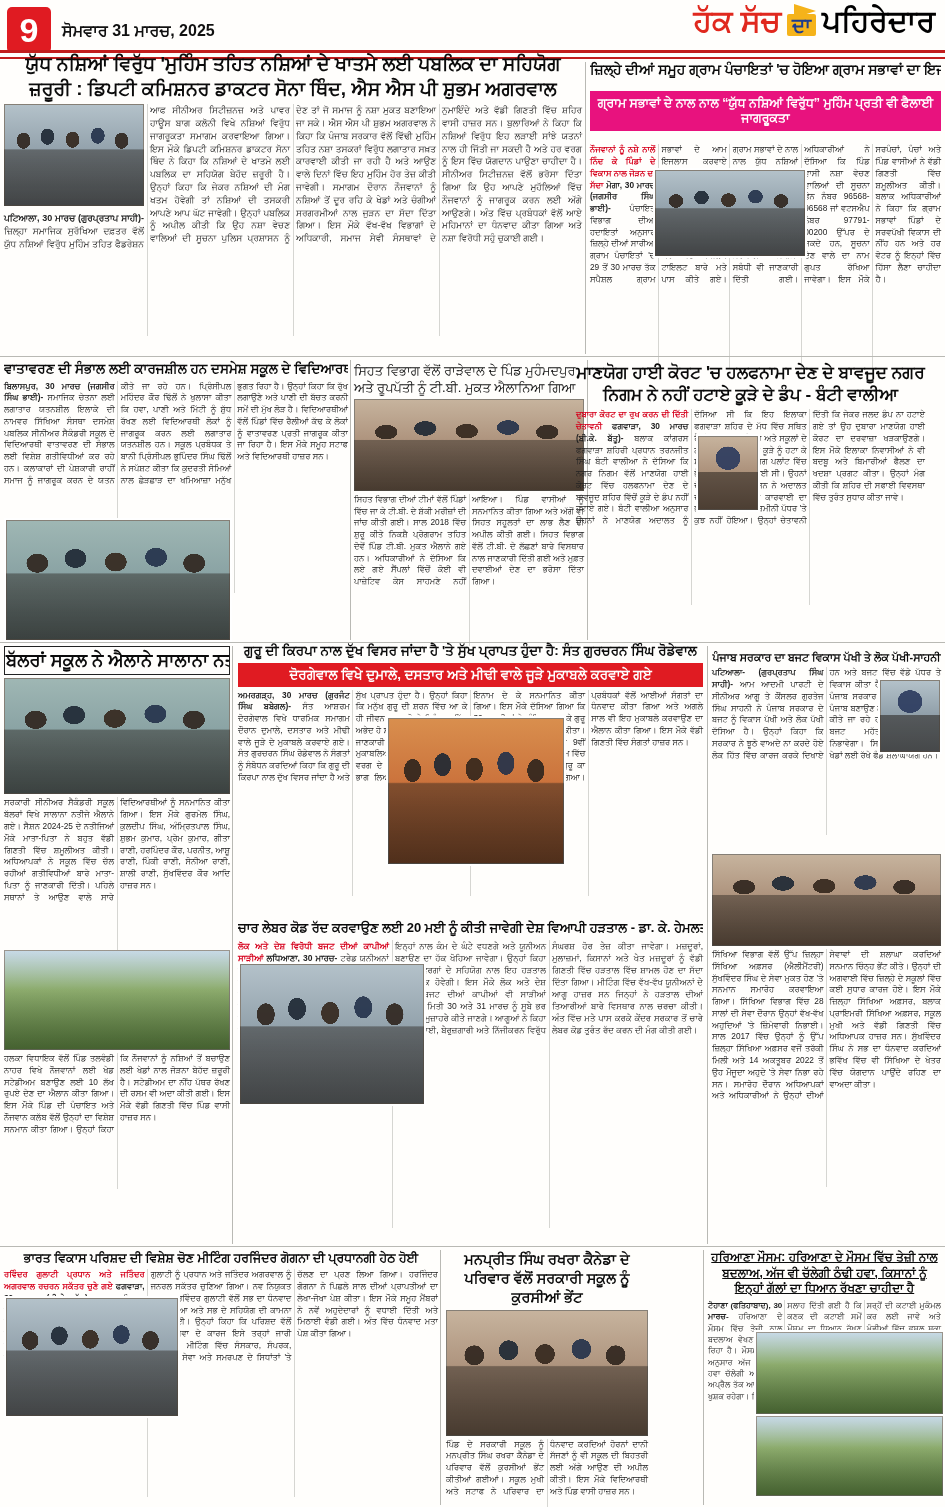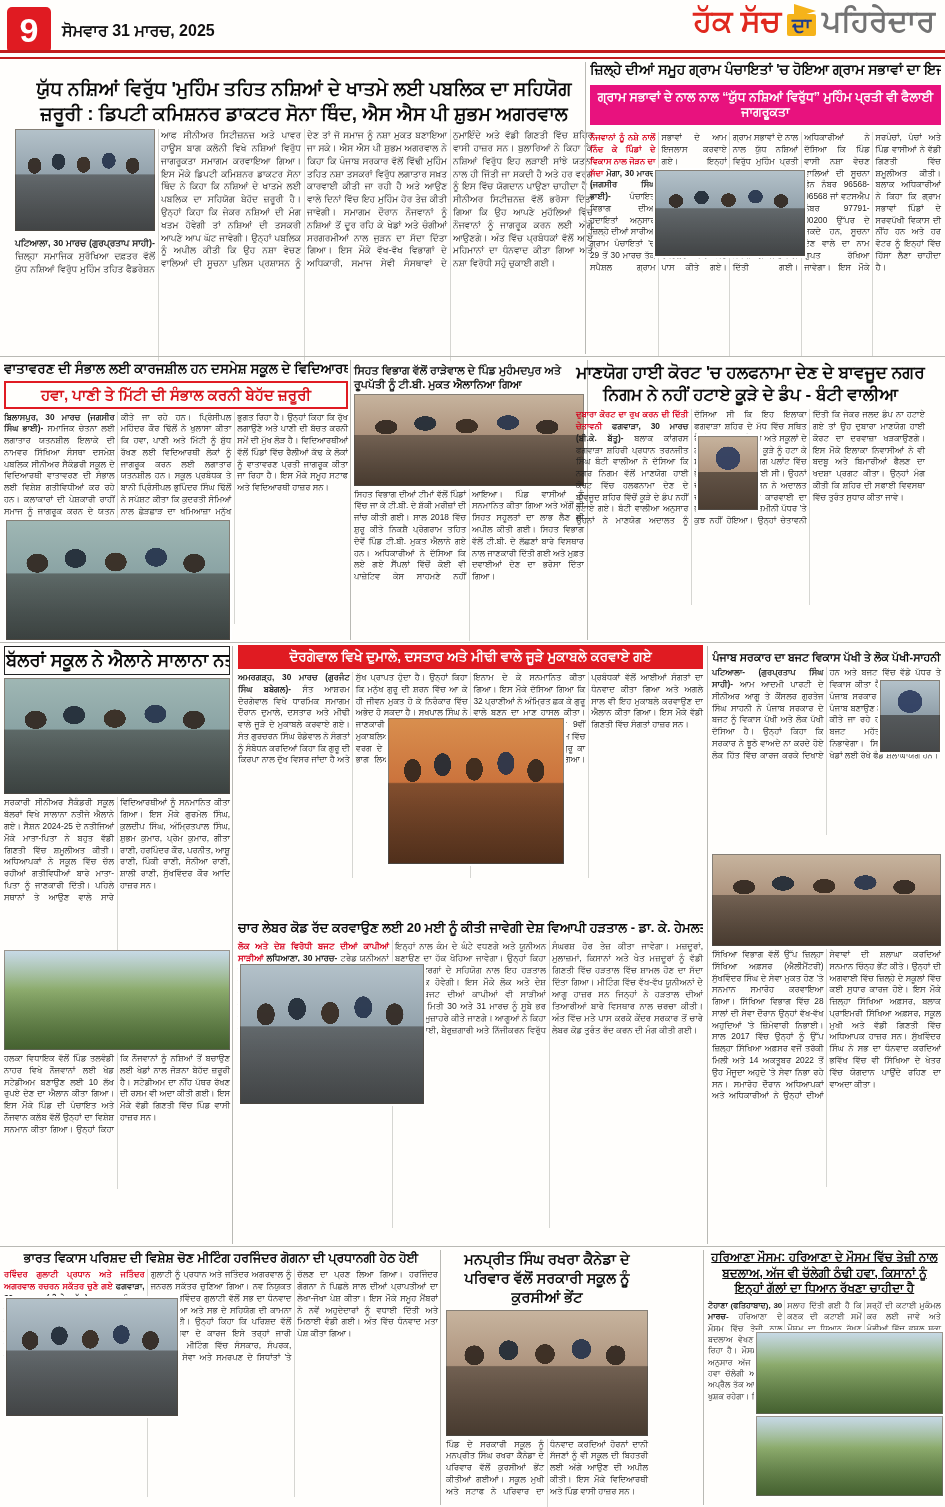--- a/index.html
+++ b/index.html
@@ -6,43 +6,43 @@
   .sheet{position:relative;width:945px;height:1507px;margin:0 auto;background:#fffefc;
          font-family:"Liberation Sans",sans-serif;color:#1c1c1c;overflow:hidden;}
   
   .pagenum{position:absolute;left:7px;top:7px;width:44px;height:46px;background:#e01b22;
            border-radius:5px;color:#fff;font-size:34px;font-weight:800;display:flex;
            align-items:center;justify-content:center;}
   .dateline-top{position:absolute;left:62px;top:22px;font-size:16px;font-weight:700;color:#111;}
   .masthead{position:absolute;right:10px;top:4px;display:flex;align-items:flex-end;gap:4px;
             font-weight:800;font-size:30px;line-height:1;}
   .mh-red{color:#e0281e;}
-  .mh-blue{color:#737373;}
+  .mh-blue{color:#000000;}
   .flag-unit{position:relative;display:inline-flex;flex-direction:column;align-items:center;margin:0 2px;}
   .flag-icon{width:0;height:0;border-left:22px solid #f5b31a;border-top:7px solid transparent;
              border-bottom:7px solid transparent;margin-bottom:-4px;transform:translateX(4px);}
   .flag-da{background:#f5b31a;color:#1d3c8f;font-size:20px;font-weight:800;padding:1px 5px;border-radius:2px;}
   .header-rule{position:absolute;left:0;top:50px;width:945px;height:4px;
                border-top:3px solid #c21d1d;border-bottom:2px solid #c21d1d;}
   
   .article{position:absolute;}
   .h-big{font-weight:800;color:#0b0b0b;text-align:center;line-height:1.3;margin:0 0 3px 0;}
   .h-nowrap{white-space:nowrap;overflow:hidden;}
   .boxed{border:1.5px solid #222;padding:2px 1px;}
   .banner-pink{background:#e8127e;color:#fff;font-weight:800;text-align:center;
-               padding:5px 2px;font-size:12.5px;margin:7px 0;}
+               padding:5px 2px;font-size:12.5px;margin:13px 0;}
   .banner-red{background:#e01b22;color:#fff;font-weight:800;text-align:center;
               padding:4px 2px;font-size:13.5px;margin:3px 0;}
   .banner-outline{border:2px solid #e01b22;color:#d6131a;font-weight:800;text-align:center;
                   padding:3px 2px;font-size:15px;margin:3px 0;}
   .body-cols{text-align:justify;font-size:8.3px;line-height:1.42;color:#222;
              column-gap:6px;column-rule:1px solid #d6d6d2;}
   .kicker{color:#d6001c;font-weight:800;}
   .dl{font-weight:800;}
-  .caption{font-size:11px;font-weight:700;color:#111;line-height:1.3;margin:1px 0 2px 0;}
+  .caption{font-size:13px;font-weight:400;color:#111;line-height:1.3;margin:1px 0 2px 0;}
   .vrule{position:absolute;width:1px;background:#b9b9b4;}
   .hrule{position:absolute;height:1px;background:#b9b9b4;left:0;width:945px;}
   
   .photo{position:relative;box-shadow:inset 0 0 0 1px #857f76;background:#9aa5ac;}
   .photo::before{content:"";position:absolute;inset:0;opacity:.9;background:
     radial-gradient(ellipse 8% 13% at 14% 36%, #2e241d 0 60%, transparent 61%),
     radial-gradient(ellipse 8% 13% at 31% 32%, #1d2733 0 60%, transparent 61%),
     radial-gradient(ellipse 8% 13% at 49% 35%, #33261c 0 60%, transparent 61%),
     radial-gradient(ellipse 8% 13% at 67% 31%, #23314a 0 60%, transparent 61%),
     radial-gradient(ellipse 8% 13% at 84% 36%, #2e241d 0 60%, transparent 61%),
@@ -68,21 +68,21 @@
   <div class="masthead">
     <span class="mh-red">ਹੱਕ ਸੱਚ</span>
     <span class="flag-unit">
       <span class="flag-icon"></span>
       <span class="flag-da">ਦਾ</span>
     </span>
     <span class="mh-blue">ਪਹਿਰੇਦਾਰ</span>
   </div>
   <div class="header-rule"></div>
 
-  <div class="article" style="left:4px;top:77px;width:578px;margin-left:11px;">
+  <div class="article" style="left:4px;top:52px;width:578px;">
     <div class="h-big" style="font-size:19px;">ਯੁੱਧ ਨਸ਼ਿਆਂ ਵਿਰੁੱਧ 'ਮੁਹਿੰਮ ਤਹਿਤ ਨਸ਼ਿਆਂ ਦੇ ਖਾਤਮੇ ਲਈ ਪਬਲਿਕ ਦਾ ਸਹਿਯੋਗ ਜ਼ਰੂਰੀ : ਡਿਪਟੀ ਕਮਿਸ਼ਨਰ ਡਾਕਟਰ ਸੋਨਾ ਥਿੰਦ, ਐਸ ਐਸ ਪੀ ਸ਼ੁਭਮ ਅਗਰਵਾਲ</div>
     <div class="body-cols" style="column-count:4;height:232px;font-size:9px;">
       <span class="photo ph-indoor" style="display:inline-block;width:100%;height:102px;margin-bottom:2px;"></span>
       <span class="dl">ਪਟਿਆਲਾ, 30 ਮਾਰਚ (ਗੁਰਪ੍ਰਤਾਪ ਸਾਹੀ)-</span>
       <span>ਜ਼ਿਲ੍ਹਾ ਸਮਾਜਿਕ ਸੁਰੱਖਿਆ ਦਫ਼ਤਰ ਵੱਲੋਂ ਯੁੱਧ ਨਸ਼ਿਆਂ ਵਿਰੁੱਧ ਮੁਹਿੰਮ ਤਹਿਤ ਫੈਡਰੇਸ਼ਨ ਆਫ ਸੀਨੀਅਰ ਸਿਟੀਜ਼ਨਜ਼ ਅਤੇ ਪਾਵਰ ਹਾਊਸ ਬਾਗ ਕਲੋਨੀ ਵਿਖੇ ਨਸ਼ਿਆਂ ਵਿਰੁੱਧ ਜਾਗਰੂਕਤਾ ਸਮਾਗਮ ਕਰਵਾਇਆ ਗਿਆ। ਇਸ ਮੌਕੇ ਡਿਪਟੀ ਕਮਿਸ਼ਨਰ ਡਾਕਟਰ ਸੋਨਾ ਥਿੰਦ ਨੇ ਕਿਹਾ ਕਿ ਨਸ਼ਿਆਂ ਦੇ ਖਾਤਮੇ ਲਈ ਪਬਲਿਕ ਦਾ ਸਹਿਯੋਗ ਬੇਹੱਦ ਜ਼ਰੂਰੀ ਹੈ। ਉਨ੍ਹਾਂ ਕਿਹਾ ਕਿ ਜੇਕਰ ਨਸ਼ਿਆਂ ਦੀ ਮੰਗ ਖਤਮ ਹੋਵੇਗੀ ਤਾਂ ਨਸ਼ਿਆਂ ਦੀ ਤਸਕਰੀ ਆਪਣੇ ਆਪ ਘੱਟ ਜਾਵੇਗੀ। ਉਨ੍ਹਾਂ ਪਬਲਿਕ ਨੂੰ ਅਪੀਲ ਕੀਤੀ ਕਿ ਉਹ ਨਸ਼ਾ ਵੇਚਣ ਵਾਲਿਆਂ ਦੀ ਸੂਚਨਾ ਪੁਲਿਸ ਪ੍ਰਸ਼ਾਸਨ ਨੂੰ ਦੇਣ ਤਾਂ ਜੋ ਸਮਾਜ ਨੂੰ ਨਸ਼ਾ ਮੁਕਤ ਬਣਾਇਆ ਜਾ ਸਕੇ। ਐਸ ਐਸ ਪੀ ਸ਼ੁਭਮ ਅਗਰਵਾਲ ਨੇ ਕਿਹਾ ਕਿ ਪੰਜਾਬ ਸਰਕਾਰ ਵੱਲੋਂ ਵਿੱਢੀ ਮੁਹਿੰਮ ਤਹਿਤ ਨਸ਼ਾ ਤਸਕਰਾਂ ਵਿਰੁੱਧ ਲਗਾਤਾਰ ਸਖ਼ਤ ਕਾਰਵਾਈ ਕੀਤੀ ਜਾ ਰਹੀ ਹੈ ਅਤੇ ਆਉਣ ਵਾਲੇ ਦਿਨਾਂ ਵਿੱਚ ਇਹ ਮੁਹਿੰਮ ਹੋਰ ਤੇਜ਼ ਕੀਤੀ ਜਾਵੇਗੀ। ਸਮਾਗਮ ਦੌਰਾਨ ਨੌਜਵਾਨਾਂ ਨੂੰ ਨਸ਼ਿਆਂ ਤੋਂ ਦੂਰ ਰਹਿ ਕੇ ਖੇਡਾਂ ਅਤੇ ਚੰਗੀਆਂ ਸਰਗਰਮੀਆਂ ਨਾਲ ਜੁੜਨ ਦਾ ਸੱਦਾ ਦਿੱਤਾ ਗਿਆ। ਇਸ ਮੌਕੇ ਵੱਖ-ਵੱਖ ਵਿਭਾਗਾਂ ਦੇ ਅਧਿਕਾਰੀ, ਸਮਾਜ ਸੇਵੀ ਸੰਸਥਾਵਾਂ ਦੇ ਨੁਮਾਇੰਦੇ ਅਤੇ ਵੱਡੀ ਗਿਣਤੀ ਵਿੱਚ ਸ਼ਹਿਰ ਵਾਸੀ ਹਾਜ਼ਰ ਸਨ। ਬੁਲਾਰਿਆਂ ਨੇ ਕਿਹਾ ਕਿ ਨਸ਼ਿਆਂ ਵਿਰੁੱਧ ਇਹ ਲੜਾਈ ਸਾਂਝੇ ਯਤਨਾਂ ਨਾਲ ਹੀ ਜਿੱਤੀ ਜਾ ਸਕਦੀ ਹੈ ਅਤੇ ਹਰ ਵਰਗ ਨੂੰ ਇਸ ਵਿੱਚ ਯੋਗਦਾਨ ਪਾਉਣਾ ਚਾਹੀਦਾ ਹੈ। ਸੀਨੀਅਰ ਸਿਟੀਜ਼ਨਜ਼ ਵੱਲੋਂ ਭਰੋਸਾ ਦਿੱਤਾ ਗਿਆ ਕਿ ਉਹ ਆਪਣੇ ਮੁਹੱਲਿਆਂ ਵਿੱਚ ਨੌਜਵਾਨਾਂ ਨੂੰ ਜਾਗਰੂਕ ਕਰਨ ਲਈ ਅੱਗੇ ਆਉਣਗੇ। ਅੰਤ ਵਿੱਚ ਪ੍ਰਬੰਧਕਾਂ ਵੱਲੋਂ ਆਏ ਮਹਿਮਾਨਾਂ ਦਾ ਧੰਨਵਾਦ ਕੀਤਾ ਗਿਆ ਅਤੇ ਨਸ਼ਾ ਵਿਰੋਧੀ ਸਹੁੰ ਚੁਕਾਈ ਗਈ।</span>
     </div>
   </div>
   <div class="vrule" style="left:585px;top:62px;height:292px;"></div>
 
   <div class="article" style="left:590px;top:60px;width:351px;">
@@ -95,21 +95,20 @@
     </div>
     <div class="ov" style="left:63px;top:108px;width:150px;height:86px;">
       <span class="photo ph-indoor" style="display:block;width:100%;height:100%;"></span>
     </div>
   </div>
 
   <div class="hrule" style="top:356px;"></div>
 
   <div class="article" style="left:4px;top:360px;width:344px;">
     <div class="h-big h-nowrap" style="font-size:13.5px;">ਵਾਤਾਵਰਣ ਦੀ ਸੰਭਾਲ ਲਈ ਕਾਰਜਸ਼ੀਲ ਹਨ ਦਸਮੇਸ਼ ਸਕੂਲ ਦੇ ਵਿਦਿਆਰਥੀ</div>
-    <div class="banner-outline">ਹਵਾ, ਪਾਣੀ ਤੇ ਮਿੱਟੀ ਦੀ ਸੰਭਾਲ ਕਰਨੀ ਬੇਹੱਦ ਜ਼ਰੂਰੀ</div>
     <div class="body-cols" style="column-count:3;height:212px;">
       <span class="dl">ਬਿਲਾਸਪੁਰ, 30 ਮਾਰਚ (ਜਗਸੀਰ ਸਿੰਘ ਭਾਈ)-</span>
       <span>ਸਮਾਜਿਕ ਚੇਤਨਾ ਲਈ ਲਗਾਤਾਰ ਯਤਨਸ਼ੀਲ ਇਲਾਕੇ ਦੀ ਨਾਮਵਰ ਸਿੱਖਿਆ ਸੰਸਥਾ ਦਸਮੇਸ਼ ਪਬਲਿਕ ਸੀਨੀਅਰ ਸੈਕੰਡਰੀ ਸਕੂਲ ਦੇ ਵਿਦਿਆਰਥੀ ਵਾਤਾਵਰਣ ਦੀ ਸੰਭਾਲ ਲਈ ਵਿਸ਼ੇਸ਼ ਗਤੀਵਿਧੀਆਂ ਕਰ ਰਹੇ ਹਨ। ਕਲਾਕਾਰਾਂ ਦੀ ਪੇਸ਼ਕਾਰੀ ਰਾਹੀਂ ਸਮਾਜ ਨੂੰ ਜਾਗਰੂਕ ਕਰਨ ਦੇ ਯਤਨ ਕੀਤੇ ਜਾ ਰਹੇ ਹਨ। ਪ੍ਰਿੰਸੀਪਲ ਮਹਿੰਦਰ ਕੌਰ ਢਿੱਲੋਂ ਨੇ ਖੁਲਾਸਾ ਕੀਤਾ ਕਿ ਹਵਾ, ਪਾਣੀ ਅਤੇ ਮਿੱਟੀ ਨੂੰ ਸ਼ੁੱਧ ਰੱਖਣ ਲਈ ਵਿਦਿਆਰਥੀ ਲੋਕਾਂ ਨੂੰ ਜਾਗਰੂਕ ਕਰਨ ਲਈ ਲਗਾਤਾਰ ਯਤਨਸ਼ੀਲ ਹਨ। ਸਕੂਲ ਪ੍ਰਬੰਧਕ ਤੇ ਬਾਨੀ ਪ੍ਰਿੰਸੀਪਲ ਭੁਪਿੰਦਰ ਸਿੰਘ ਢਿੱਲੋਂ ਨੇ ਸਪੱਸ਼ਟ ਕੀਤਾ ਕਿ ਕੁਦਰਤੀ ਸੋਮਿਆਂ ਨਾਲ ਛੇੜਛਾੜ ਦਾ ਖਮਿਆਜ਼ਾ ਮਨੁੱਖ ਭੁਗਤ ਰਿਹਾ ਹੈ। ਉਨ੍ਹਾਂ ਕਿਹਾ ਕਿ ਰੁੱਖ ਲਗਾਉਣੇ ਅਤੇ ਪਾਣੀ ਦੀ ਬੱਚਤ ਕਰਨੀ ਸਮੇਂ ਦੀ ਮੁੱਖ ਲੋੜ ਹੈ। ਵਿਦਿਆਰਥੀਆਂ ਵੱਲੋਂ ਪਿੰਡਾਂ ਵਿੱਚ ਰੈਲੀਆਂ ਕੱਢ ਕੇ ਲੋਕਾਂ ਨੂੰ ਵਾਤਾਵਰਣ ਪ੍ਰਤੀ ਜਾਗਰੂਕ ਕੀਤਾ ਜਾ ਰਿਹਾ ਹੈ। ਇਸ ਮੌਕੇ ਸਮੂਹ ਸਟਾਫ ਅਤੇ ਵਿਦਿਆਰਥੀ ਹਾਜ਼ਰ ਸਨ।</span>
     </div>
     <div class="ov" style="left:0;top:158px;width:224px;height:120px;">
       <span class="photo ph-class" style="display:block;width:100%;height:100%;"></span>
     </div>
   </div>
   <div class="vrule" style="left:350px;top:360px;height:280px;"></div>
 
@@ -139,20 +138,21 @@
   <div class="article" style="left:4px;top:646px;width:226px;">
     <div class="h-big h-nowrap boxed" style="font-size:18px;">ਬੱਲਰਾਂ ਸਕੂਲ ਨੇ ਐਲਾਨੇ ਸਾਲਾਨਾ ਨਤੀਜੇ</div>
     <div class="photo ph-class" style="width:100%;height:116px;margin-top:2px;"></div>
     <div class="body-cols" style="column-count:2;height:158px;margin-top:3px;">
       <span>ਸਰਕਾਰੀ ਸੀਨੀਅਰ ਸੈਕੰਡਰੀ ਸਕੂਲ ਬੱਲਰਾਂ ਵਿਖੇ ਸਾਲਾਨਾ ਨਤੀਜੇ ਐਲਾਨੇ ਗਏ। ਸੈਸ਼ਨ 2024-25 ਦੇ ਨਤੀਜਿਆਂ ਮੌਕੇ ਮਾਤਾ-ਪਿਤਾ ਨੇ ਬਹੁਤ ਵੱਡੀ ਗਿਣਤੀ ਵਿੱਚ ਸ਼ਮੂਲੀਅਤ ਕੀਤੀ। ਅਧਿਆਪਕਾਂ ਨੇ ਸਕੂਲ ਵਿੱਚ ਚੱਲ ਰਹੀਆਂ ਗਤੀਵਿਧੀਆਂ ਬਾਰੇ ਮਾਤਾ-ਪਿਤਾ ਨੂੰ ਜਾਣਕਾਰੀ ਦਿੱਤੀ। ਪਹਿਲੇ ਸਥਾਨਾਂ ਤੇ ਆਉਣ ਵਾਲੇ ਸਾਰੇ ਵਿਦਿਆਰਥੀਆਂ ਨੂੰ ਸਨਮਾਨਿਤ ਕੀਤਾ ਗਿਆ। ਇਸ ਮੌਕੇ ਗੁਰਮੇਲ ਸਿੰਘ, ਕੁਲਦੀਪ ਸਿੰਘ, ਅੰਮ੍ਰਿਤਪਾਲ ਸਿੰਘ, ਸ਼ੁਭਮ ਕੁਮਾਰ, ਪ੍ਰੇਮ ਕੁਮਾਰ, ਗੀਤਾ ਰਾਣੀ, ਹਰਪਿੰਦਰ ਕੌਰ, ਪਰਨੀਤ, ਆਸ਼ੂ ਰਾਣੀ, ਪਿੰਕੀ ਰਾਣੀ, ਸੋਨੀਆ ਰਾਣੀ, ਸ਼ਾਲੀ ਰਾਣੀ, ਸੁੱਖਵਿੰਦਰ ਕੌਰ ਆਦਿ ਹਾਜ਼ਰ ਸਨ।</span>
     </div>
   </div>
   <div class="vrule" style="left:232px;top:646px;height:598px;"></div>
 
   <div class="article" style="left:238px;top:642px;width:465px;">
+    <div class="h-big h-nowrap" style="font-size:13.5px;">ਗੁਰੂ ਦੀ ਕਿਰਪਾ ਨਾਲ ਦੁੱਖ ਵਿਸਰ ਜਾਂਦਾ ਹੈ 'ਤੇ ਸੁੱਖ ਪ੍ਰਾਪਤ ਹੁੰਦਾ ਹੈ: ਸੰਤ ਗੁਰਚਰਨ ਸਿੰਘ ਰੋਡੇਵਾਲ</div>
     <div class="banner-red">ਦੋਰਗੇਵਾਲ ਵਿਖੇ ਦੁਮਾਲੇ, ਦਸਤਾਰ ਅਤੇ ਮੀਢੀ ਵਾਲੇ ਜੂੜੇ ਮੁਕਾਬਲੇ ਕਰਵਾਏ ਗਏ</div>
     <div class="body-cols" style="column-count:4;height:206px;">
       <span class="dl">ਅਮਰਗੜ੍ਹ, 30 ਮਾਰਚ (ਗੁਰਜੰਟ ਸਿੰਘ ਬਬੇਗਲ)-</span>
       <span>ਸੰਤ ਆਸ਼ਰਮ ਦੋਰਗੇਵਾਲ ਵਿਖੇ ਧਾਰਮਿਕ ਸਮਾਗਮ ਦੌਰਾਨ ਦੁਮਾਲੇ, ਦਸਤਾਰ ਅਤੇ ਮੀਢੀ ਵਾਲੇ ਜੂੜੇ ਦੇ ਮੁਕਾਬਲੇ ਕਰਵਾਏ ਗਏ। ਸੰਤ ਗੁਰਚਰਨ ਸਿੰਘ ਰੋਡੇਵਾਲ ਨੇ ਸੰਗਤਾਂ ਨੂੰ ਸੰਬੋਧਨ ਕਰਦਿਆਂ ਕਿਹਾ ਕਿ ਗੁਰੂ ਦੀ ਕਿਰਪਾ ਨਾਲ ਦੁੱਖ ਵਿਸਰ ਜਾਂਦਾ ਹੈ ਅਤੇ ਸੁੱਖ ਪ੍ਰਾਪਤ ਹੁੰਦਾ ਹੈ। ਉਨ੍ਹਾਂ ਕਿਹਾ ਕਿ ਮਨੁੱਖ ਗੁਰੂ ਦੀ ਸ਼ਰਨ ਵਿੱਚ ਆ ਕੇ ਹੀ ਜੀਵਨ ਮੁਕਤ ਹੋ ਕੇ ਨਿਰੰਕਾਰ ਵਿੱਚ ਅਭੇਦ ਹੋ ਸਕਦਾ ਹੈ। ਸੁਖਪਾਲ ਸਿੰਘ ਨੇ ਜਾਣਕਾਰੀ ਦਿੰਦਿਆਂ ਦੱਸਿਆ ਕਿ ਮੁਕਾਬਲਿਆਂ ਵਿੱਚ ਵੱਖ-ਵੱਖ ਉਮਰ ਵਰਗ ਦੇ ਬੱਚਿਆਂ ਅਤੇ ਨੌਜਵਾਨਾਂ ਨੇ ਭਾਗ ਲਿਆ ਅਤੇ ਜੇਤੂਆਂ ਨੂੰ ਵਿਸ਼ੇਸ਼ ਇਨਾਮ ਦੇ ਕੇ ਸਨਮਾਨਿਤ ਕੀਤਾ ਗਿਆ। ਇਸ ਮੌਕੇ ਦੱਸਿਆ ਗਿਆ ਕਿ 32 ਪ੍ਰਾਣੀਆਂ ਨੇ ਅੰਮ੍ਰਿਤ ਛਕ ਕੇ ਗੁਰੂ ਵਾਲੇ ਬਣਨ ਦਾ ਮਾਣ ਹਾਸਲ ਕੀਤਾ। ਸ਼ਹੀਦ ਬਾਬਾ ਜੋਧ ਸਿੰਘ ਦੀ 9ਵੀਂ ਪੀੜ੍ਹੀ ਦੇ ਵਾਰਸਾਂ ਨੇ ਵੀ ਸਮਾਗਮ ਵਿੱਚ ਹਾਜ਼ਰੀ ਭਰੀ। ਸੰਗਤਾਂ ਲਈ ਗੁਰੂ ਕਾ ਲੰਗਰ ਅਤੁੱਟ ਵਰਤਾਇਆ ਗਿਆ। ਪ੍ਰਬੰਧਕਾਂ ਵੱਲੋਂ ਆਈਆਂ ਸੰਗਤਾਂ ਦਾ ਧੰਨਵਾਦ ਕੀਤਾ ਗਿਆ ਅਤੇ ਅਗਲੇ ਸਾਲ ਵੀ ਇਹ ਮੁਕਾਬਲੇ ਕਰਵਾਉਣ ਦਾ ਐਲਾਨ ਕੀਤਾ ਗਿਆ। ਇਸ ਮੌਕੇ ਵੱਡੀ ਗਿਣਤੀ ਵਿੱਚ ਸੰਗਤਾਂ ਹਾਜ਼ਰ ਸਨ।</span>
     </div>
     <div class="ov" style="left:148px;top:74px;width:176px;height:146px;">
       <span class="photo ph-orange" style="display:block;width:100%;height:100%;"></span>
     </div>
   </div>
   <div class="vrule" style="left:707px;top:646px;height:598px;"></div>

